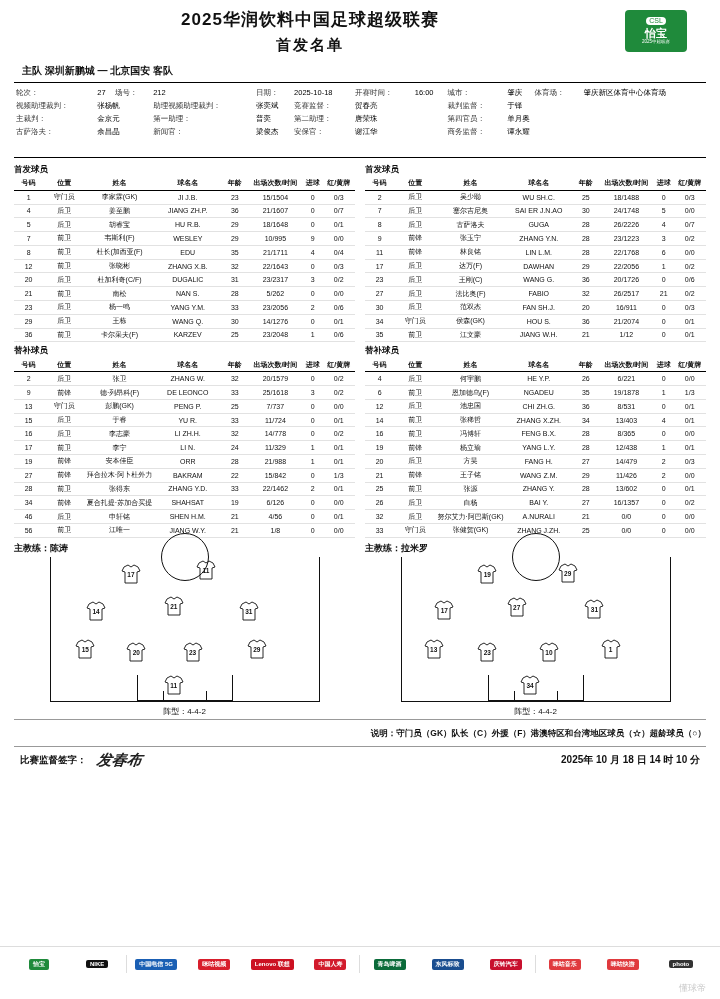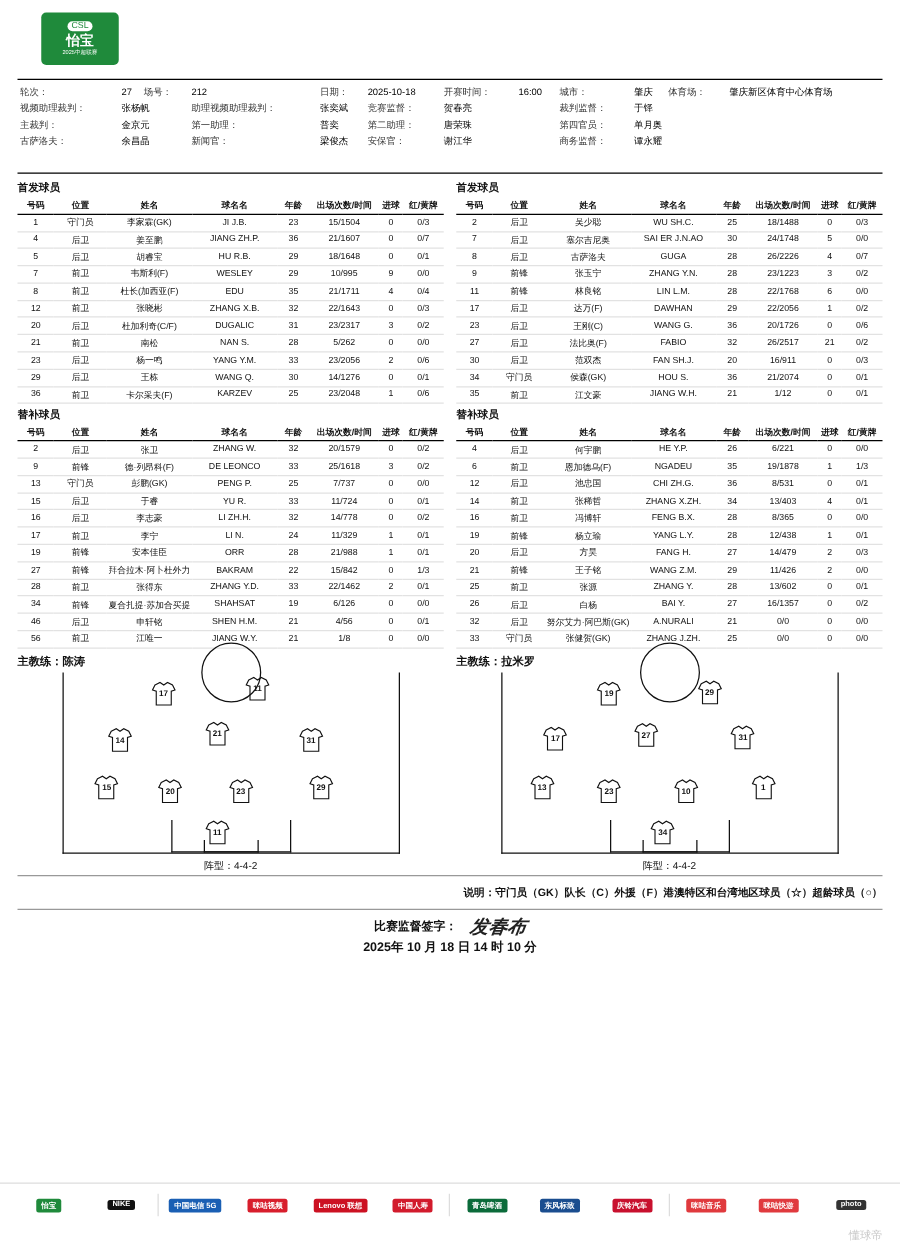--- a/index.html
+++ b/index.html
@@ -64,49 +64,54 @@
   .pitch .circle { position:absolute; width:48px; height:48px; border:1.2px solid #111; border-radius:50%; left:50%; top:-24px; transform:translateX(-50%); }
   .pitch .pen { position:absolute; width:96px; height:26px; border:1.2px solid #111; border-top:none; left:50%; bottom:0; transform:translateX(-50%); }
   .pitch .goal { position:absolute; width:44px; height:10px; border:1.2px solid #111; border-top:none; left:50%; bottom:0; transform:translateX(-50%); }
   .shirt { position:absolute; width:22px; height:20px; transform:translate(-50%,-50%); }
   .shirt svg { width:22px; height:20px; display:block; }
   .shirt .num { position:absolute; width:100%; text-align:center; top:7px; font-size:6.5px; font-weight:bold; color:#111; }
   .formation { text-align:center; font-size:8px; margin-top:4px; }
 
   
   .legend { text-align:right; font-size:8.5px; font-weight:bold; margin:8px 0 6px 0; }
-  .sign-row { display:flex; align-items:center; justify-content:space-between; margin:4px 6px 0 6px;flex-direction:column; }
+  .sign-row { display:flex; align-items:center; justify-content:space-between; margin:4px 6px 0 6px; }
   .sign-left { display:flex; align-items:center; gap:10px; font-size:9.5px; font-weight:bold; }
   .sign-script { font-family:"Liberation Serif", serif; font-style:italic; font-size:15px; color:#222; transform:skewX(-8deg); }
   .sign-right { font-size:10px; font-weight:bold; }
 
   
   .sponsor-footer { position:absolute; left:0; bottom:26px; width:720px; }
   .sp-row { display:flex; align-items:center; justify-content:space-between; padding:0 10px; }
   .sp-cell { flex:1; text-align:center; font-size:6px; color:#444; }
   .chip { display:inline-block; padding:1px 4px; border-radius:2px; color:#fff; font-size:6px; font-weight:bold; }
   .divider-v { width:1px; height:18px; background:#ddd; }
   .watermark { position:absolute; right:14px; bottom:4px; font-size:9px; color:#c9c9c9; }
   .topbar-gradient { position:absolute; left:0; bottom:52px; width:720px; height:1px; background:#ddd; }
 </style>
 </head>
 <body>
 
 <div class="sheet">
 
   <div class="header">
+    <div class="title-wrap">
+      <div class="title-main">2025华润饮料中国足球超级联赛</div>
+      <div class="title-sub">首发名单</div>
+    </div>
     <div class="logo-right">
       <div class="sponsor-box">
         <div class="s1">CSL</div>
         <div class="s2">怡宝</div>
         <div class="s3">2025中超联赛</div>
       </div>
     </div>
   </div>
 
+  <div class="match-line">主队 深圳新鹏城 — 北京国安 客队</div>
   <hr class="hr">
 
   <table class="info-table">
     <tbody id="info-body">
         <tr>
           <td class="k">轮次：</td>
           <td class="v" colspan="2">27</td>
           <td class="k">场号：</td>
           <td class="v" colspan="2">212</td>
           <td class="k">日期：</td>

